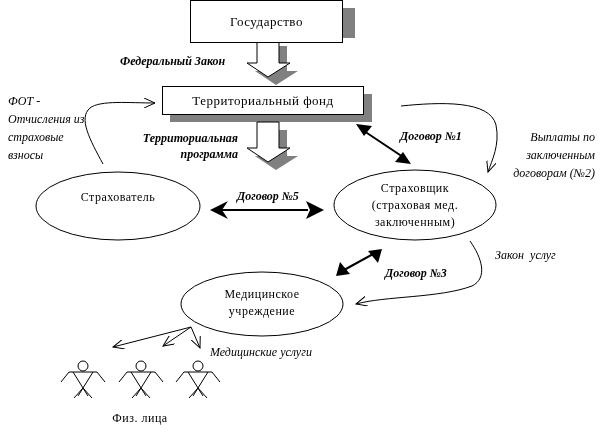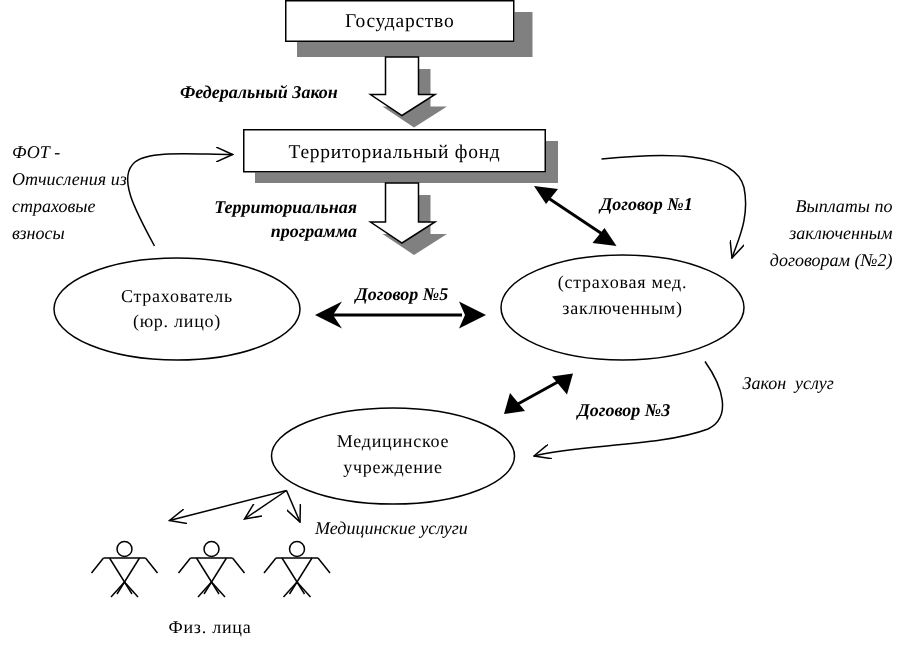--- a/index.html
+++ b/index.html
@@ -90,32 +90,32 @@
     <line x1="-14" y1="12" x2="14" y2="12"></line>
     <line x1="-14" y1="12" x2="-22" y2="22"></line>
     <line x1="14" y1="12" x2="22" y2="22"></line>
     <line x1="-10" y1="12" x2="5" y2="36"></line>
     <line x1="10" y1="12" x2="-5" y2="36"></line>
     <line x1="0" y1="28" x2="-9" y2="38"></line>
     <line x1="0" y1="28" x2="9" y2="38"></line>
   </g>
 </svg>
 
-<div class="box" style="left:190px; top:0px; width:153px; height:28px;">
+<div class="box" style="left:190px; top:0px; width:153px; height:43px;">
   <span>Государство</span>
 </div>
 <div class="box" style="left:162px; top:86px; width:202px; height:29px;">
   <span>Территориальный фонд</span>
 </div>
 
 <div class="node-text" style="left:58px; top:189px; width:120px;">
   <div>Страхователь</div>
-  <div>(юр. лицо)</div>
 </div>
 <div class="node-text" style="left:355px; top:180px; width:120px;">
+  <div>Страховщик</div>
   <div>(страховая мед.</div>
   <div>заключенным)</div>
 </div>
 <div class="node-text" style="left:202px; top:286px; width:120px;">
   <div>Медицинское</div>
   <div>учреждение</div>
 </div>
 <div class="node-text" style="left:95px; top:410px; width:90px;">Физ. лица</div>
 
 <div class="lbl bi" style="left:120px; top:52px;font-style:italic;">Федеральный Закон</div>

